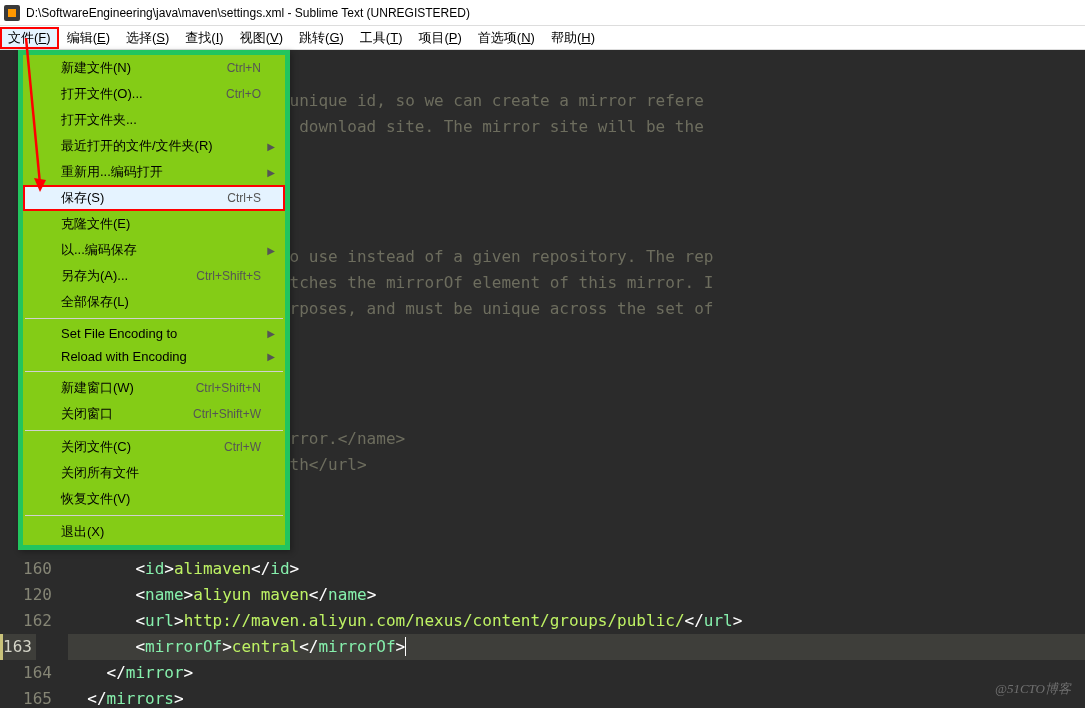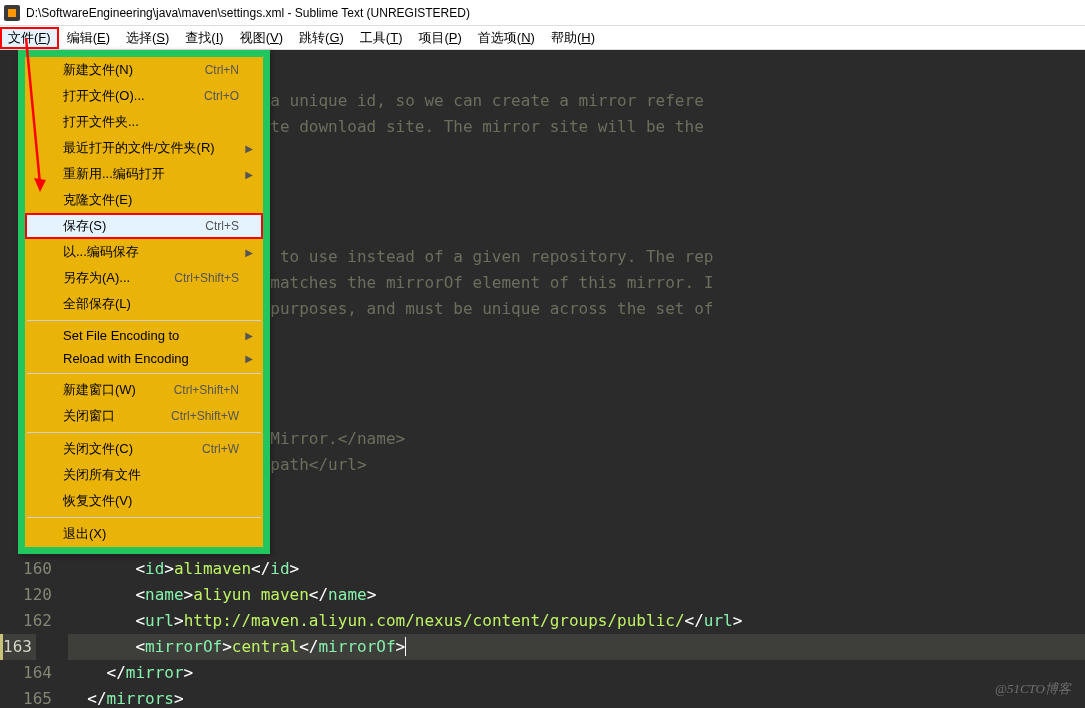--- a/index.html
+++ b/index.html
@@ -5,21 +5,21 @@
 * { margin: 0; padding: 0; box-sizing: border-box; }
 body { font-family: "Microsoft YaHei", sans-serif; font-size: 13px; background: #2b2b2b; width: 1085px; height: 708px; overflow: hidden; position: relative; }
 .titlebar { background: #fff; height: 26px; display: flex; align-items: center; padding-left: 4px; border-bottom: 1px solid #ddd; }
 .titlebar-icon { width: 16px; height: 16px; background: #3a3a3a; display: inline-flex; align-items: center; justify-content: center; margin-right: 6px; border-radius: 2px; }
 .titlebar-icon svg { width: 10px; height: 10px; }
 .titlebar-text { font-size: 12px; color: #000; }
 .menubar { background: #fff; height: 24px; display: flex; align-items: center; border-bottom: 1px solid #ddd; }
 .menubar-item { padding: 2px 8px; font-size: 13px; color: #000; cursor: pointer; }
 .menubar-item.active { background: #e5f3ff; border: 2px solid red; padding: 0 6px; }
 .menubar-item u { text-decoration: underline; }
-.dropdown { position: absolute; top: 50px; left: 18px; width: 252px; background: #eab308; border: 7px solid #22c55e; box-shadow: 2px 2px 6px rgba(0,0,0,0.3); z-index: 100; }
+.dropdown { position: absolute; top: 50px; left: 18px; width: 272px; background: #84cc16; border: 5px solid #22c55e; box-shadow: 2px 2px 6px rgba(0,0,0,0.3); z-index: 100; }
 .menu-item { display: flex; justify-content: space-between; align-items: center; padding: 4px 24px 4px 38px; font-size: 13px; color: #000; cursor: pointer; position: relative; }
 .menu-item.highlighted { background: #e5f3ff; outline: 2px solid red; outline-offset: -2px; }
 .menu-item .shortcut { color: #555; font-size: 12px; }
 .menu-item .arrow { position: absolute; right: 10px; color: #555; font-size: 10px; }
 .menu-sep { height: 1px; background: #d0d0d0; margin: 3px 2px; }
 .editor { background: #2b2b2b; color: #cfcfc2; font-family: Consolas, monospace; font-size: 16px; line-height: 26px; position: absolute; top: 50px; left: 0; right: 0; bottom: 0; display: flex; }
 .gutter { width: 68px; text-align: right; padding-right: 16px; color: #858575; user-select: none; padding-top: 38px; }
 .gutter .ln { height: 26px; }
 .gutter .ln.hl { color: #d5d5c8; background: #3e3e3a; border-left: 3px solid #c9c27a; padding-right: 13px; margin-right: 16px; }
 .code { flex: 1; padding-top: 38px; white-space: pre; overflow: hidden; }
@@ -101,26 +101,26 @@
       <span>打开文件夹...</span>
     </div>
     <div class="menu-item">
       <span>最近打开的文件/文件夹(R)</span>
       <span class="arrow">▶</span>
     </div>
     <div class="menu-item">
       <span>重新用...编码打开</span>
       <span class="arrow">▶</span>
     </div>
-    <div class="menu-item">
-      <span>克隆文件(E)</span>
-    </div>
     <div class="menu-item highlighted">
       <span>保存(S)</span>
       <span class="shortcut">Ctrl+S</span>
+    </div>
+    <div class="menu-item">
+      <span>克隆文件(E)</span>
     </div>
     <div class="menu-item">
       <span>以...编码保存</span>
       <span class="arrow">▶</span>
     </div>
     <div class="menu-item">
       <span>另存为(A)...</span>
       <span class="shortcut">Ctrl+Shift+S</span>
     </div>
     <div class="menu-item">

